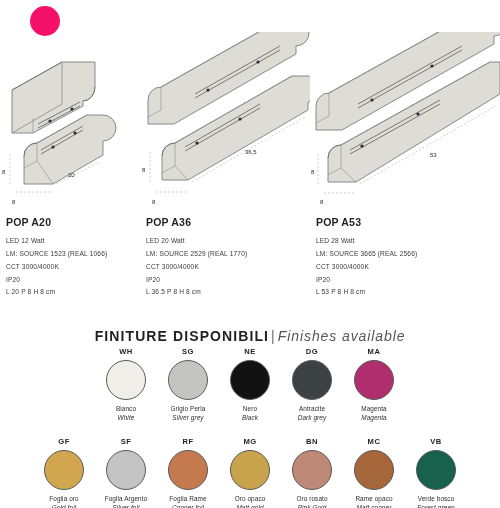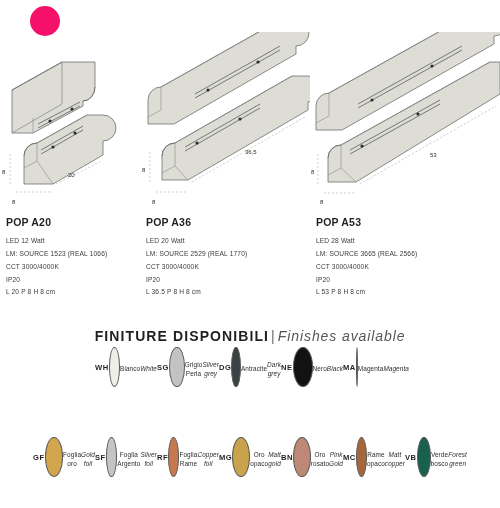--- a/index.html
+++ b/index.html
@@ -94,21 +94,21 @@
     width: 500px;
     display: flex;
     justify-content: center;
   }
   .swatch-row.r1 { top: 27px; }
   .swatch-row.r2 { top: 117px; }
 
   .swatch {
     width: 62px;
     display: flex;
-    flex-direction: row;
+    flex-direction: column;
     align-items: center;
   }
   .sw-code {
     font-size: 7.6px;
     font-weight: bold;
     letter-spacing: .5px;
     margin-bottom: 4px;
     color: #231f20;
   }
   .sw-circle {
@@ -311,32 +311,32 @@
         <div class="sw-name-it">Bianco</div>
         <div class="sw-name-en">White</div>
       </div>
       <div class="swatch">
         <div class="sw-code">SG</div>
         <div class="sw-circle" style="background: rgb(195, 195, 193);"></div>
         <div class="sw-name-it">Grigio Perla</div>
         <div class="sw-name-en">Silver grey</div>
       </div>
       <div class="swatch">
+        <div class="sw-code">NE</div>
+        <div class="sw-circle" style="background: rgb(18, 18, 18);"></div>
+        <div class="sw-name-it">Nero</div>
+        <div class="sw-name-en">Black</div>
+      </div>
+      <div class="swatch">
         <div class="sw-code">DG</div>
         <div class="sw-circle" style="background: rgb(60, 66, 68);"></div>
         <div class="sw-name-it">Antracite</div>
         <div class="sw-name-en">Dark grey</div>
       </div>
       <div class="swatch">
-        <div class="sw-code">NE</div>
-        <div class="sw-circle" style="background: rgb(18, 18, 18);"></div>
-        <div class="sw-name-it">Nero</div>
-        <div class="sw-name-en">Black</div>
-      </div>
-      <div class="swatch">
         <div class="sw-code">MA</div>
         <div class="sw-circle" style="background: rgb(176, 45, 110);"></div>
         <div class="sw-name-it">Magenta</div>
         <div class="sw-name-en">Magenta</div>
       </div>
     </div>
 
     <div class="swatch-row r2">
       <div class="swatch">
         <div class="sw-code">GF</div>

